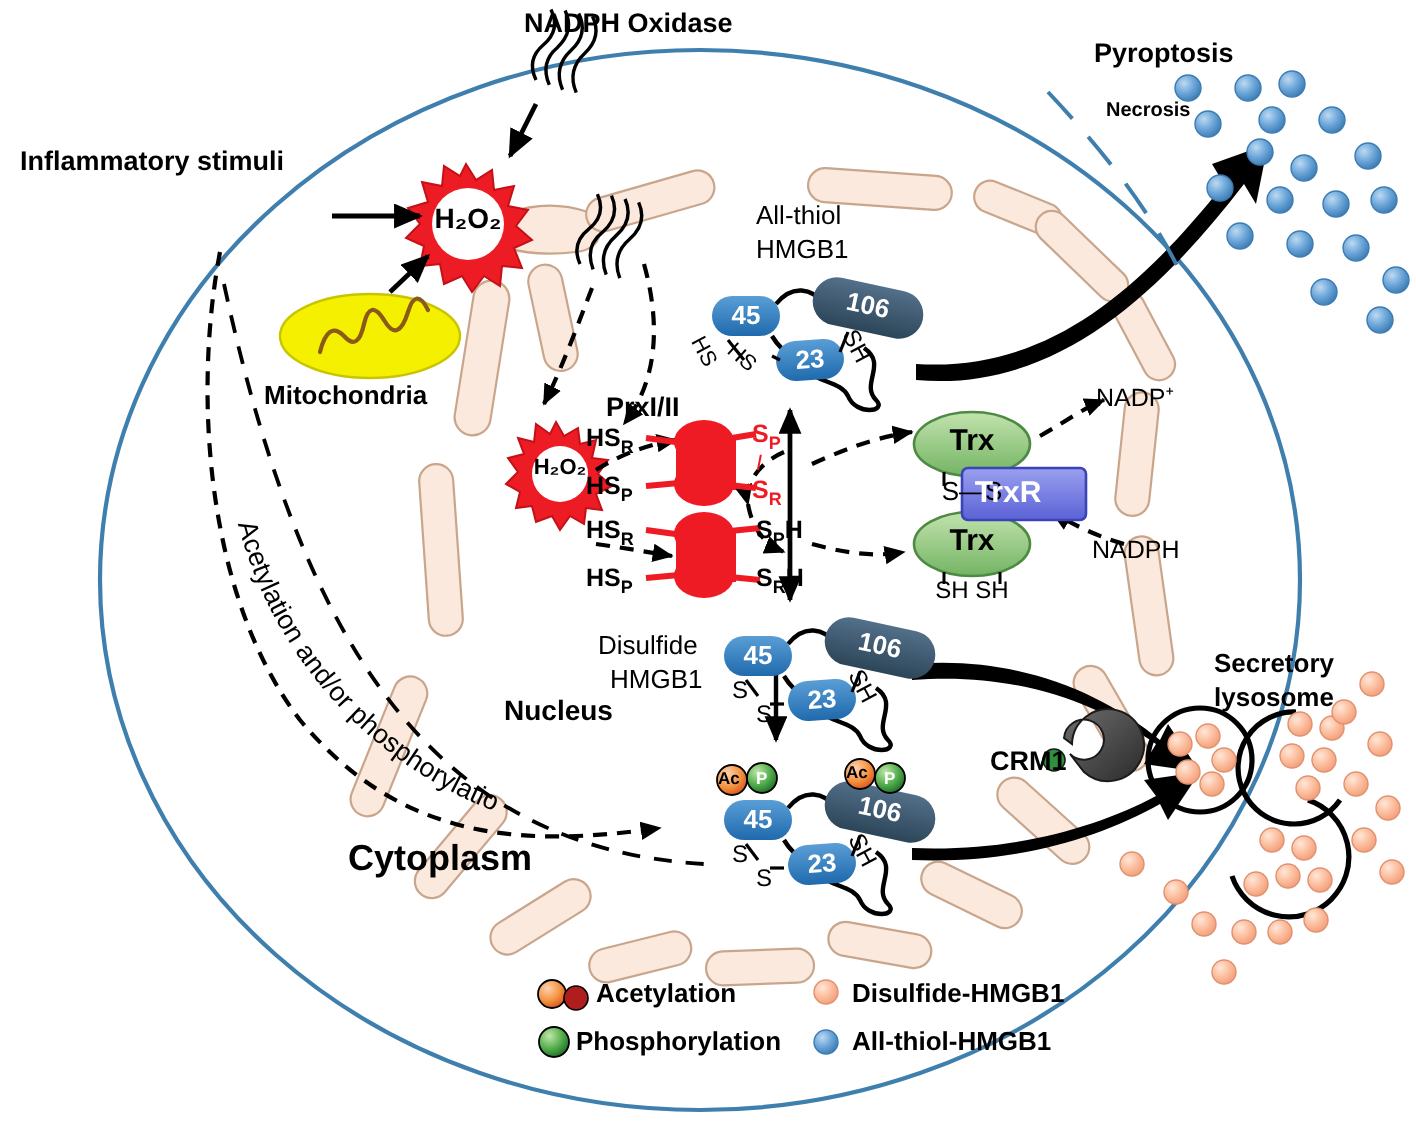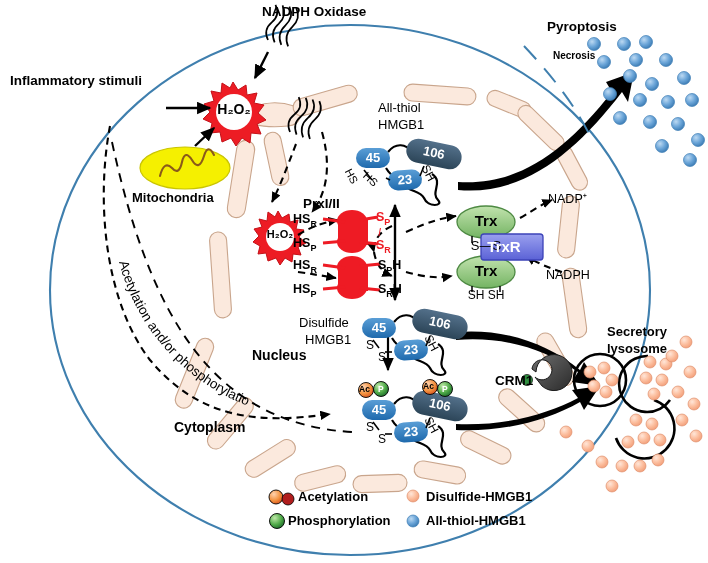--- a/index.html
+++ b/index.html
@@ -421,21 +421,21 @@
   <div class="lbl b ctr" style="left:394px;top:424px;width:34px;font-size:13px;color:#fff;transform:rotate(-4deg);">23</div>
   <div class="lbl" style="left:366px;top:420px;font-size:12px;">S</div>
   <div class="lbl" style="left:378px;top:432px;font-size:12px;">S</div>
   <div class="lbl" style="left:423px;top:418px;font-size:12px;transform:rotate(62deg);">SH</div>
   <div class="lbl b" style="left:359px;top:384px;font-size:8.5px;">Ac</div>
   <div class="lbl b" style="left:378px;top:384px;font-size:8.5px;color:#fff;">P</div>
   <div class="lbl b" style="left:423px;top:381px;font-size:8.5px;">Ac</div>
   <div class="lbl b" style="left:442px;top:384px;font-size:8.5px;color:#fff;">P</div>
 
   <div class="lbl b nw" style="left:252px;top:347px;font-size:14px;">Nucleus</div>
-  <div class="lbl b nw" style="left:174px;top:419px;font-size:14px;">Cytoplasm</div>
+  <div class="lbl b nw" style="left:174px;top:419px;font-size:18px;">Cytoplasm</div>
 
   <div class="lbl b nw" style="left:495px;top:373px;font-size:13.5px;">CRM1</div>
 
   <div class="lbl b ctr nw" style="left:607px;top:324px;font-size:13px;">Secretory</div>
   <div class="lbl b ctr nw" style="left:607px;top:341px;font-size:13px;">lysosome</div>
 
   <div class="lbl b nw" style="left:298px;top:489px;font-size:13px;">Acetylation</div>
   <div class="lbl b nw" style="left:288px;top:513px;font-size:13px;">Phosphorylation</div>
   <div class="lbl b nw" style="left:426px;top:489px;font-size:13px;">Disulfide-HMGB1</div>
   <div class="lbl b nw" style="left:426px;top:513px;font-size:13px;">All-thiol-HMGB1</div>

